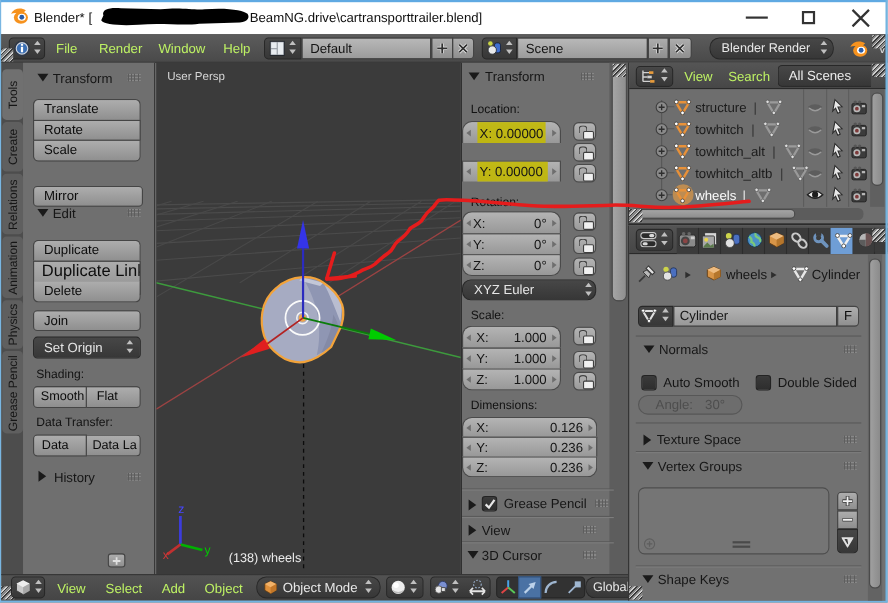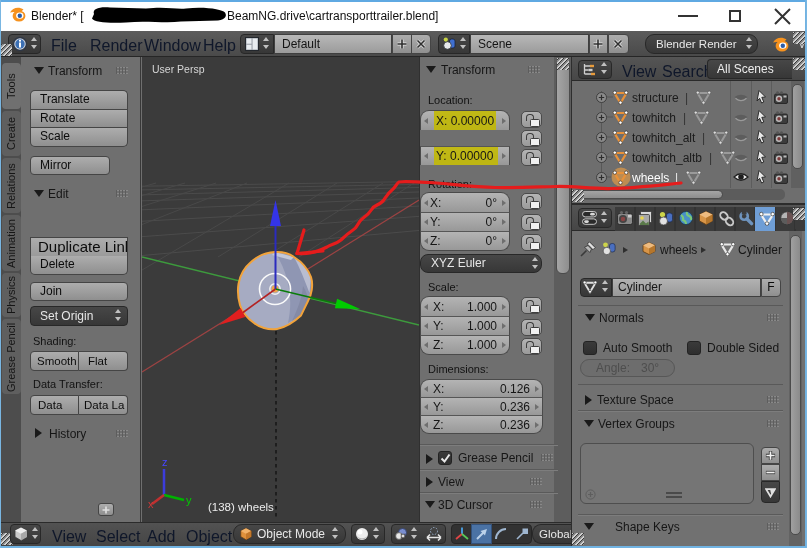--- a/index.html
+++ b/index.html
@@ -2,21 +2,21 @@
 <html><head>
 <meta charset="utf-8">
 <style>
 html,body{margin:0;padding:0;background:#fff;}
 *{box-sizing:border-box;}
 #win{position:relative;width:807px;height:548px;font-family:"Liberation Sans",sans-serif;overflow:hidden;background:#6f6f6f;}
 .abs{position:absolute;}
 .btn{position:absolute;background:linear-gradient(#adadad,#8f8f8f);border:1px solid #454545;border-radius:4px;color:#0c0c0c;font-size:12px;line-height:17px;padding-left:9px;white-space:nowrap;overflow:hidden;}
 .dark{position:absolute;background:linear-gradient(#474747,#373737);border:1px solid #282828;border-radius:4px;color:#e6e6e6;font-size:12px;}
 .lbl{position:absolute;color:#121212;font-size:11px;white-space:nowrap;}
-.mtxt{position:absolute;color:#0f172a;font-size:16px;white-space:nowrap;}
+.mtxt{position:absolute;color:#bef264;font-size:12px;white-space:nowrap;}
 .dots{position:absolute;width:12px;height:7px;background:
  repeating-linear-gradient(90deg,#5c5c5c 0 1px,transparent 1px 3px),
  repeating-linear-gradient(#8b8b8b 0 1px,transparent 1px 3px);opacity:.9;}
 .spin{position:absolute;width:9px;height:13px;}
 .spin:before{content:"";position:absolute;left:1px;top:0;border:3.2px solid transparent;border-top:none;border-bottom:4.5px solid #c0c0c0;}
 .spin:after{content:"";position:absolute;left:1px;top:8px;border:3.2px solid transparent;border-bottom:none;border-top:4.5px solid #c0c0c0;}
 .lock:before{content:"";position:absolute;left:4px;top:1.5px;width:6px;height:6px;border:1.8px solid #3f3f3f;border-bottom:none;border-radius:3.5px 3.5px 0 0;}
 .lock:after{content:"";position:absolute;left:8px;top:6.5px;width:8px;height:6px;background:#f0f0f0;border:1.5px solid #3f3f3f;border-radius:1.5px;}
 .fieldrow{position:absolute;left:420px;width:90px;height:18px;background:linear-gradient(#b4b4b4,#989898);border-left:1px solid #4a4a4a;border-right:1px solid #4a4a4a;}
 .fieldrow .fl{position:absolute;left:12px;top:2px;font-size:12px;color:#161616;}
@@ -143,25 +143,26 @@
       <text x="0" y="0" transform="translate(14,335) rotate(-90)">Grease Pencil</text>
     </g>
   </svg>
 
   <div class="phdr-tri-d" style="left:34px;top:67px;"></div>
   <div class="abs" style="left:48px;top:64px;font-size:12px;color:#161616;">Transform</div>
   <div class="dots" style="left:116px;top:67px;"></div>
   <div class="btn" style="left:30px;top:90px;width:98px;height:19px;border-radius:5px 5px 0 0;border-bottom:none;">Translate</div>
   <div class="btn" style="left:30px;top:109px;width:98px;height:19px;border-radius:0;">Rotate</div>
   <div class="btn" style="left:30px;top:128px;width:98px;height:19px;border-radius:0 0 5px 5px;border-top:none;">Scale</div>
-  <div class="btn" style="left:30px;top:156px;width:80px;height:19px;">Mirror</div>
+  <div class="btn" style="left:30px;top:169px;width:100px;height:19px;">Mirror</div>
 
   <div class="phdr-tri-d" style="left:34px;top:190px;"></div>
   <div class="abs" style="left:48px;top:187px;font-size:12px;color:#161616;">Edit</div>
   <div class="dots" style="left:116px;top:190px;"></div>
+  <div class="btn" style="left:30px;top:218px;width:98px;height:19px;border-radius:5px 5px 0 0;border-bottom:none;">Duplicate</div>
   <div class="btn" style="left:30px;top:237px;width:98px;height:31px;border-radius:0;font-size:15px;padding-left:7px;">Duplicate Linked</div>
   <div class="btn" style="left:30px;top:256px;width:98px;height:19px;border-radius:0 0 5px 5px;border-top:none;">Delete</div>
   <div class="btn" style="left:30px;top:282px;width:98px;height:19px;">Join</div>
   <div class="dark" style="left:30px;top:306px;width:98px;height:20px;line-height:18px;padding-left:9px;">Set Origin</div>
   <div class="spin" style="left:114px;top:309px;"></div>
   <div class="lbl" style="left:33px;top:335px;">Shading:</div>
   <div class="btn" style="left:30px;top:351px;width:49px;height:20px;border-radius:4px 0 0 4px;padding-left:6px;line-height:18px;font-size:11.5px;">Smooth</div>
   <div class="btn" style="left:79px;top:351px;width:49px;height:20px;border-radius:0 4px 4px 0;border-left:none;padding-left:9px;line-height:18px;font-size:11.5px;">Flat</div>
   <div class="lbl" style="left:33px;top:378px;">Data Transfer:</div>
   <div class="btn" style="left:30px;top:395px;width:49px;height:20px;border-radius:4px 0 0 4px;padding-left:7px;line-height:18px;font-size:11.5px;">Data</div>
@@ -692,21 +693,21 @@
       <path d="M1.5 6 H10.5" stroke="#f2f2f2" stroke-width="1.8"></path>
     </svg>
   <div class="dark" style="left:761px;top:481px;width:19px;height:22px;border-radius:0 0 4px 4px;"></div>
   <svg class="abs" style="left:765px;top:487px;" width="11" height="11" viewBox="0 0 15 15">
     <path d="M1.5 3 L13.5 3 L7.5 13 Z" fill="none" stroke="#e0e0e0" stroke-width="2.4"></path>
     <path d="M7 3 L13.5 3 L8.5 11 Z" fill="#e0e0e0"></path>
   </svg>
   <div class="sep" style="left:578px;top:514px;width:205px;"></div>
 
   <div class="phdr-tri-d" style="left:584px;top:523px;"></div>
-  <div class="abs" style="left:598px;top:520px;font-size:12px;color:#161616;margin-left:17px;">Shape Keys</div>
+  <div class="abs" style="left:598px;top:520px;font-size:12px;color:#161616;">Shape Keys</div>
   <div class="dots" style="left:767px;top:523px;"></div>
 
   <div class="abs" style="left:789px;top:231px;width:13px;height:315px;background:#636363;"></div>
   <div class="abs" style="left:790px;top:235px;width:11px;height:300px;background:linear-gradient(90deg,#a0a0a0,#8b8b8b);border:1px solid #4b4b4b;border-radius:5px;"></div>
   <div class="corner" style="left:572px;top:533px;"></div>
 
   <div class="abs" style="left:805px;top:0;width:2px;height:548px;background:#71b3e2;"></div>
 
   <div class="abs" style="left:0;top:0;width:1px;height:548px;background:#79b6e2;"></div>
   <div class="abs" style="left:806px;top:0;width:1px;height:548px;background:#79b6e2;"></div>

